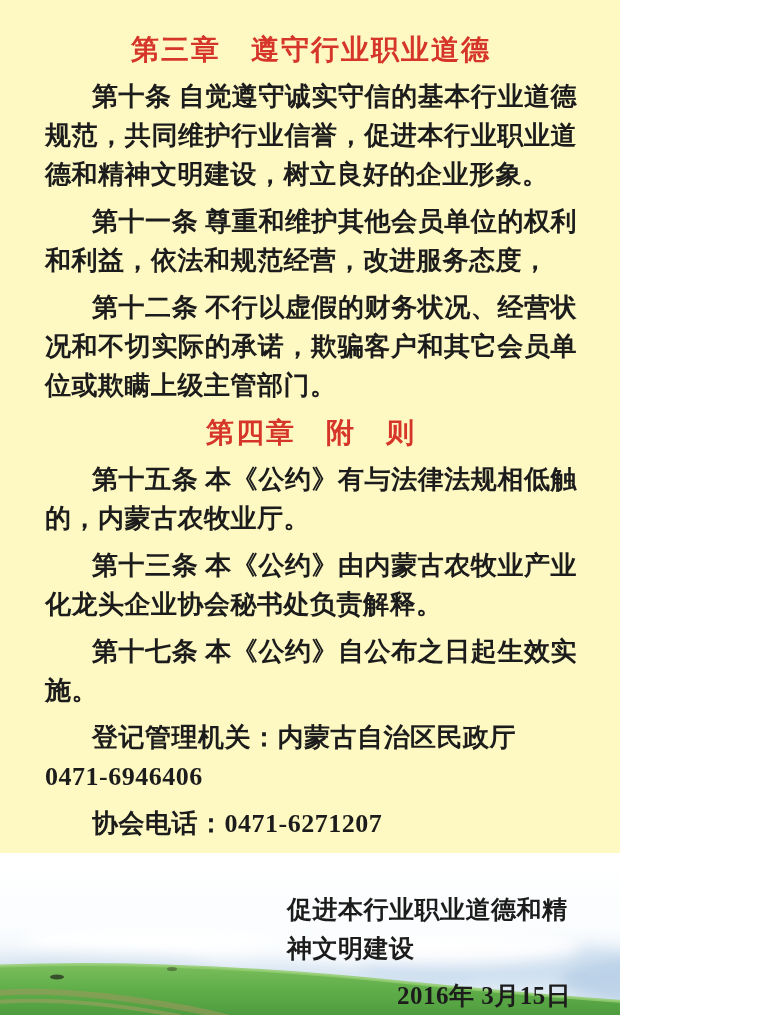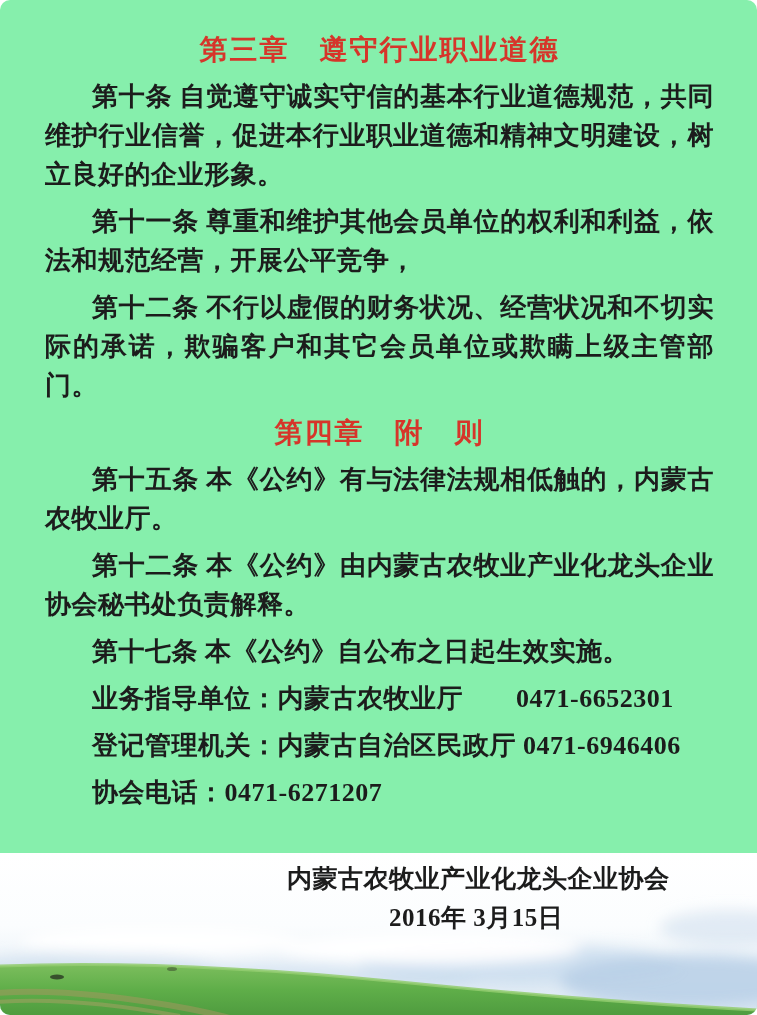--- a/index.html
+++ b/index.html
@@ -1,24 +1,23 @@
 <!DOCTYPE html>
 <html lang="zh" style="--heading-red: #d6352a;"><head>
 <meta charset="utf-8">
 <title>公约</title>
 <style>
   html, body { margin: 0; padding: 0; background: #ffffff; }
   .page {
     position: relative;
-    width: 757px;
+    width: 620px;
     height: 1015px;
-    background: #86efac;
+    background: #fef9c3;
     overflow: hidden;
     font-family: "Liberation Serif", "DejaVu Serif", serif;
-    border-radius: 10px;
   }
   .content {
     position: relative;
     z-index: 2;
     padding: 30px 35px 0 37px;
   }
   .chapter {
     margin: 0;
     font-family: "Liberation Sans", "DejaVu Sans", sans-serif;
     font-weight: bold;
@@ -43,21 +42,21 @@
   .sig-org {
     margin: 0;
     font-size: 25px;
     line-height: 39px;
     font-weight: bold;
     color: #1c1c1c;
     padding-left: 250px;
     letter-spacing: 0.5px;
   }
   .sig-date {
-    margin: 0;
+    margin: 8px;
     font-size: 25px;
     line-height: 39px;
     font-weight: bold;
     color: #1c1c1c;
     padding-left: 352px;
     letter-spacing: 0.5px;
   }
   .photo {
     position: absolute;
     left: 0;
@@ -70,35 +69,34 @@
 </style>
 </head>
 <body>
 
 <div class="page">
   <div class="content">
 
     <h1 class="chapter">第三章　遵守行业职业道德</h1>
 
     <p class="article">第十条 自觉遵守诚实守信的基本行业道德规范，共同维护行业信誉，促进本行业职业道德和精神文明建设，树立良好的企业形象。</p>
-    <p class="article">第十一条 尊重和维护其他会员单位的权利和利益，依法和规范经营，开展公平竞争，</p>
+    <p class="article">第十一条 尊重和维护其他会员单位的权利和利益，依法和规范经营，改进服务态度，</p>
     <p class="article">第十二条 不行以虚假的财务状况、经营状况和不切实际的承诺，欺骗客户和其它会员单位或欺瞒上级主管部门。</p>
 
     <h1 class="chapter">第四章　附　则</h1>
 
     <p class="article">第十五条 本《公约》有与法律法规相低触的，内蒙古农牧业厅。</p>
-    <p class="article">第十二条 本《公约》由内蒙古农牧业产业化龙头企业协会秘书处负责解释。</p>
+    <p class="article">第十三条 本《公约》由内蒙古农牧业产业化龙头企业协会秘书处负责解释。</p>
     <p class="article">第十七条 本《公约》自公布之日起生效实施。</p>
 
-    <p class="article contact">业务指导单位：内蒙古农牧业厅　　0471-6652301</p>
     <p class="article contact">登记管理机关：内蒙古自治区民政厅 0471-6946406</p>
     <p class="article contact">协会电话：0471-6271207</p>
 
     <div class="signature">
-      <p class="sig-org">内蒙古农牧业产业化龙头企业协会</p>
+      <p class="sig-org">促进本行业职业道德和精神文明建设</p>
       <p class="sig-date">2016年 3月15日</p>
     </div>
   </div>
 
   <div class="photo">
     <svg viewBox="0 0 757 162" preserveAspectRatio="none" aria-hidden="true">
       <defs>
         <linearGradient id="skyGrad" x1="0" y1="0" x2="0" y2="1">
           <stop offset="0" stop-color="#ffffff"></stop>
           <stop offset="0.45" stop-color="#fbfdfe"></stop>

